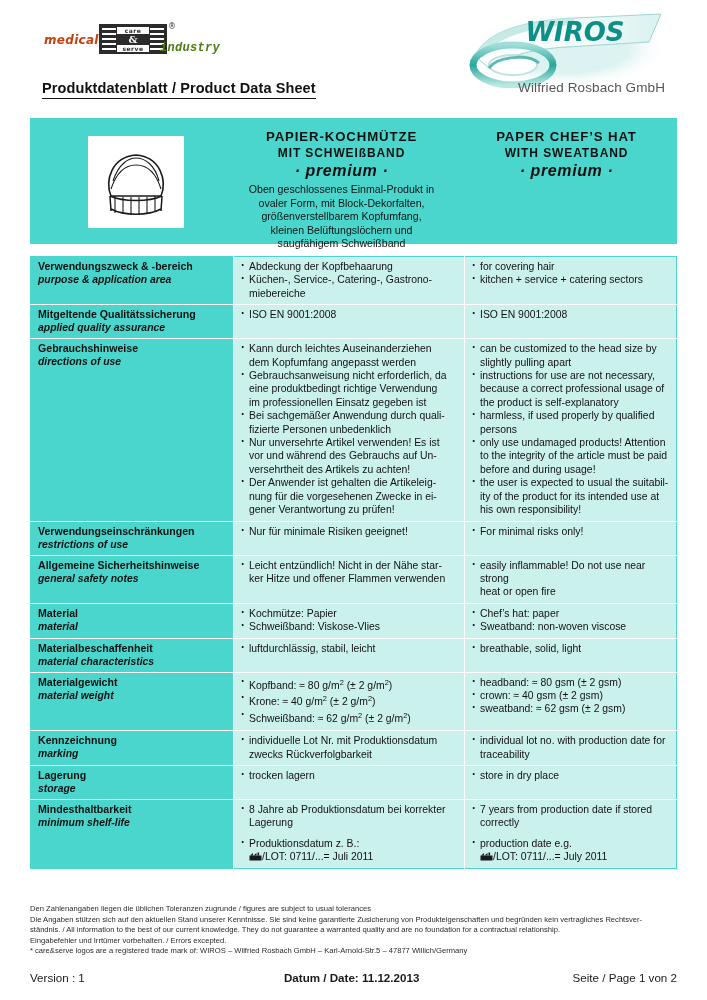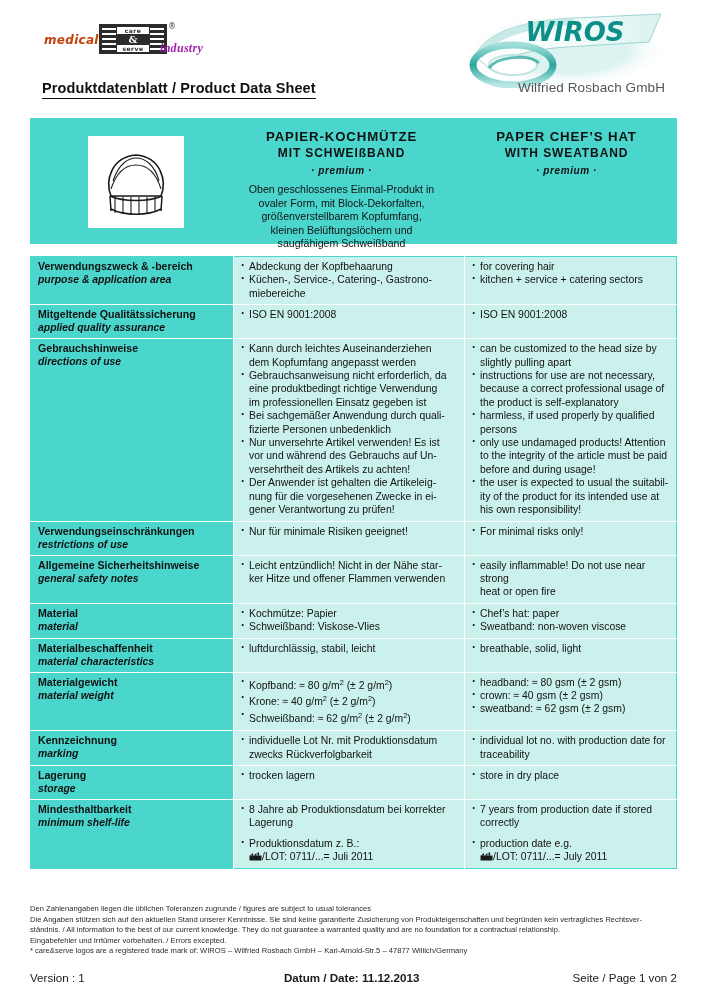--- a/index.html
+++ b/index.html
@@ -41,25 +41,25 @@
     font-family: "DejaVu Sans", sans-serif;
     font-style: italic;
     font-weight: bold;
     font-size: 12px;
     color: #c2410c;
     letter-spacing: .3px;
   }
   .logo-cs .word-industry {
     position: absolute;
     left: 116px; top: 19px;
-    font-family: Liberation Serif, serif;
+    font-family: Liberation Mono, monospace;
     font-style: italic;
     font-weight: bold;
     font-size: 12px;
-    color: #a21caf;
+    color: #4d7c0f;
     letter-spacing: .3px;
   }
   .logo-cs .cs-block {
     position: absolute;
     left: 55px; top: 2px;
     width: 68px; height: 30px;
     background: #2b2b2b;
   }
   .logo-cs .cs-bar {
     position: absolute;
@@ -170,21 +170,21 @@
     line-height: 17px;
   }
   .banner-sub {
     font-size: 12px;
     font-weight: bold;
     letter-spacing: .9px;
     color: #111;
     line-height: 17px;
   }
   .banner-premium {
-    font-size: 10px;
+    font-size: 16px;
     font-style: italic;
     font-weight: bold;
     letter-spacing: .6px;
     color: #111;
     line-height: 18px;
   }
   .banner-desc {
     font-size: 10.6px;
     color: #111;
     line-height: 13.6px;

